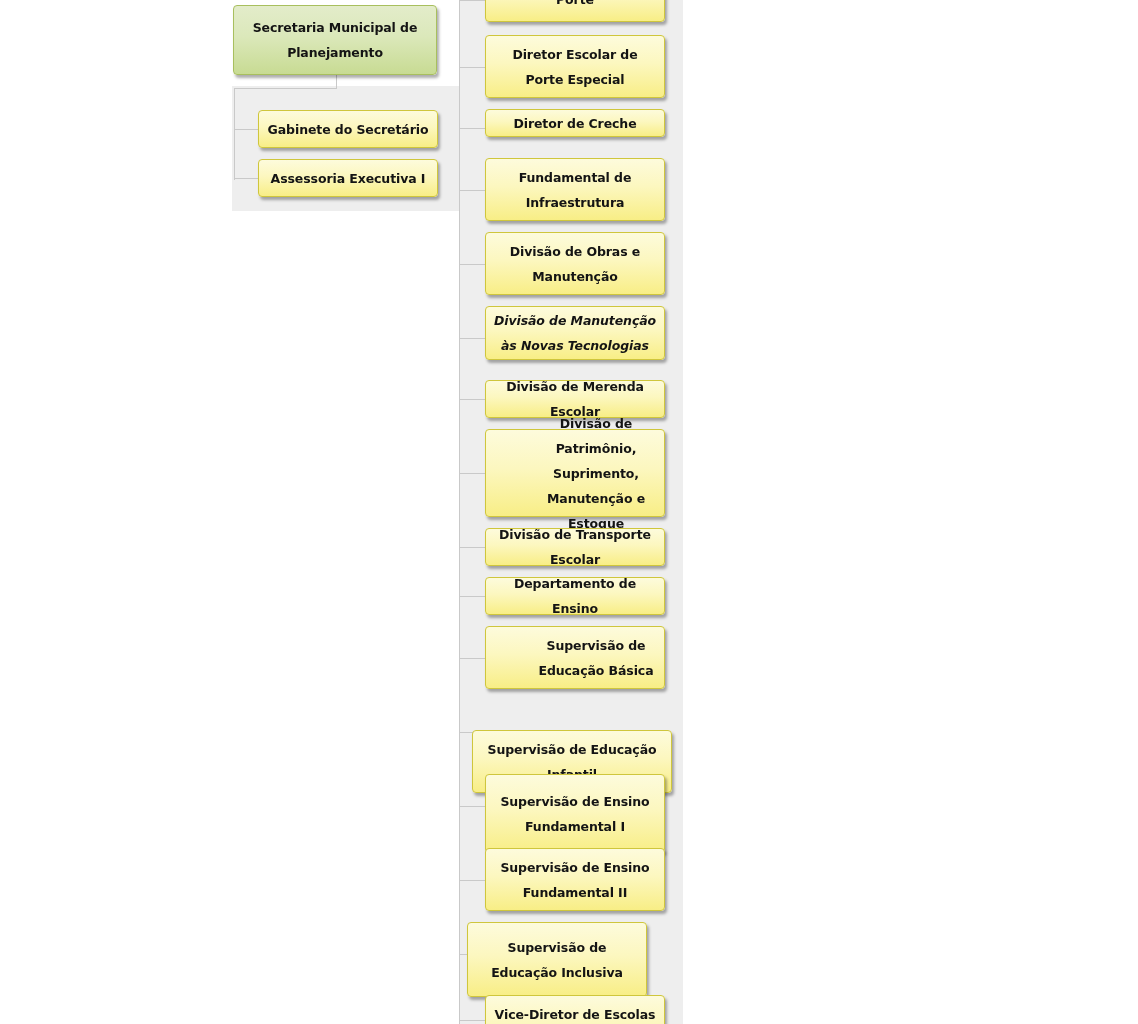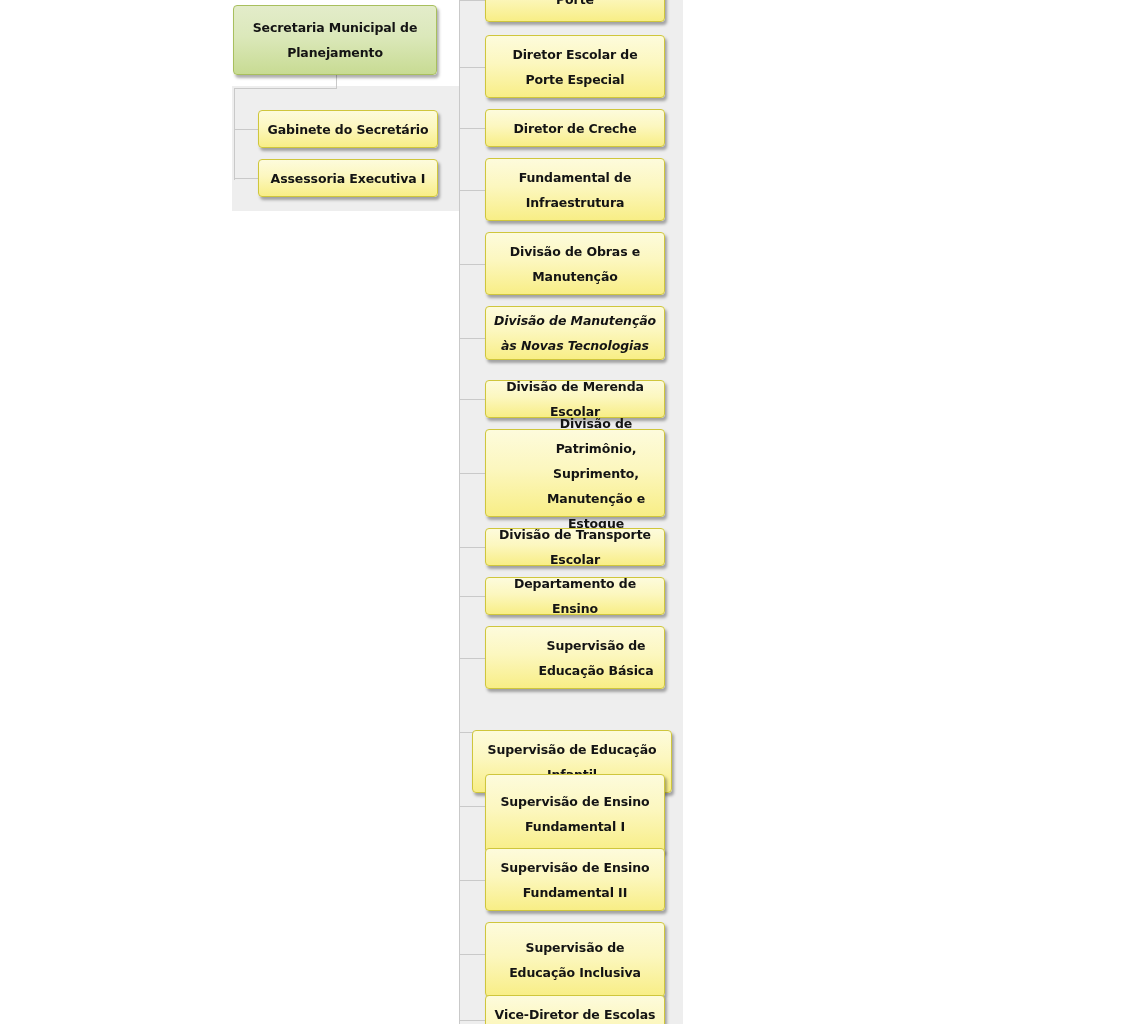--- a/index.html
+++ b/index.html
@@ -112,21 +112,21 @@
 <div class="node" style="left:258px; top:159px; width:180px; height:38px;justify-content:center;">
   <span class="label">Assessoria Executiva I</span>
 </div>
 
 <div class="node clip-top" style="left:485px; top:-24px; width:180px; height:46px;">
   <span class="label">Porte</span>
 </div>
 <div class="node" style="left:485px; top:35px; width:180px; height:63px;">
   <span class="label">Diretor Escolar de Porte Especial</span>
 </div>
-<div class="node" style="left:485px; top:109px; width:180px; height:38px;">
+<div class="node" style="left:485px; top:109px; width:180px; height:28px;">
   <span class="label">Diretor de Creche</span>
 </div>
 <div class="node" style="left:485px; top:158px; width:180px; height:63px;">
   <span class="label">Fundamental de Infraestrutura</span>
 </div>
 <div class="node" style="left:485px; top:232px; width:180px; height:63px;">
   <span class="label">Divisão de Obras e Manutenção</span>
 </div>
 <div class="node" style="left:485px; top:306px; width:180px; height:54px;font-style:italic;">
   <span class="label">Divisão de Manutenção às Novas Tecnologias</span>
@@ -148,18 +148,18 @@
 </div>
 <div class="node" style="left:472px; top:700px; width:200px; height:63px;margin-top:30px;">
   <span class="label">Supervisão de Educação Infantil</span>
 </div>
 <div class="node" style="left:485px; top:774px; width:180px; height:79px;">
   <span class="label">Supervisão de Ensino Fundamental I</span>
 </div>
 <div class="node" style="left:485px; top:848px; width:180px; height:63px;">
   <span class="label">Supervisão de Ensino Fundamental II</span>
 </div>
-<div class="node" style="left:485px; top:922px; width:180px; height:75px;">
+<div class="node" style="left:467px; top:922px; width:180px; height:75px;">
   <span class="label">Supervisão de Educação Inclusiva</span>
 </div>
 <div class="node clip-bottom" style="left:485px; top:995px; width:180px; height:63px;">
   <span class="label">Vice-Diretor de Escolas de</span>
 </div>
 
 </body></html>

